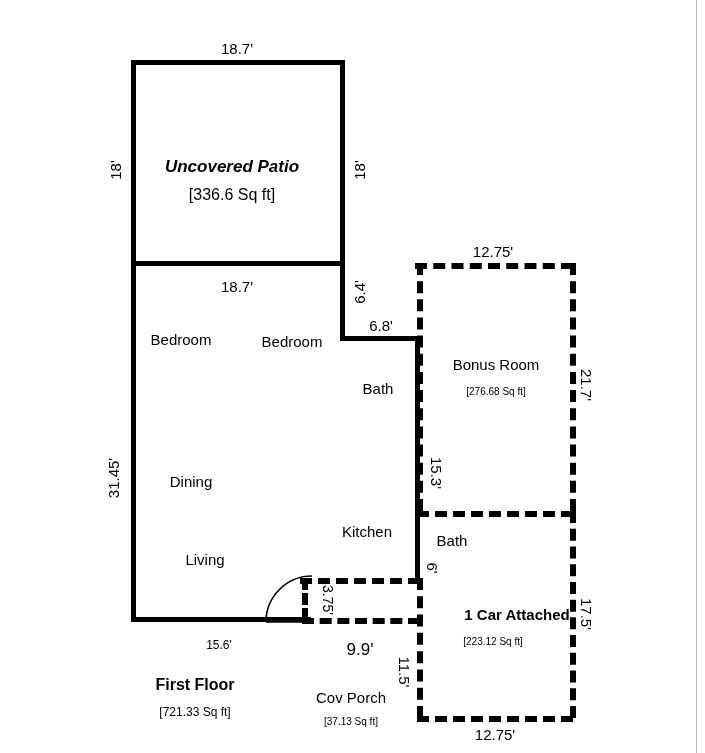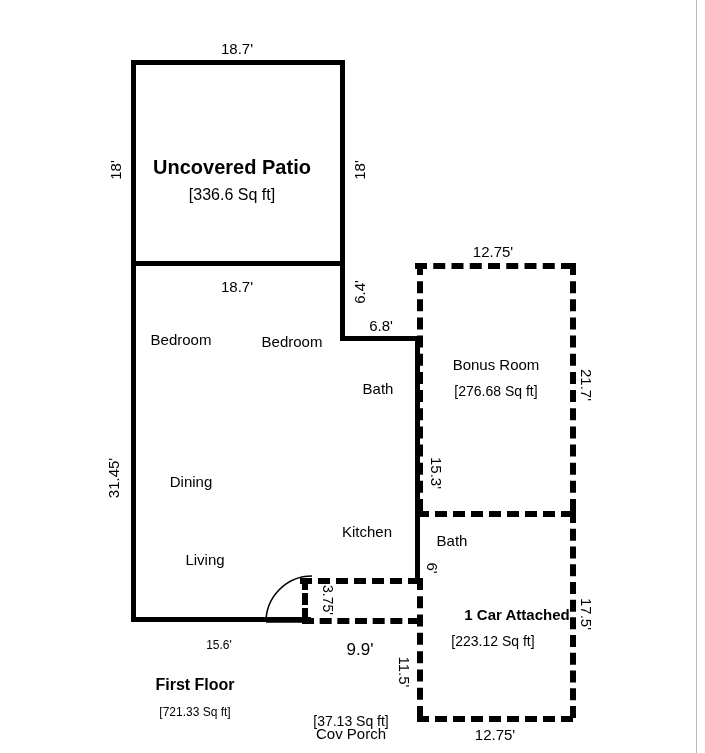--- a/index.html
+++ b/index.html
@@ -48,21 +48,21 @@
   .rot-cw {
     transform: translate(-50%, -50%) rotate(90deg);
   }
   .rot-ccw {
     transform: translate(-50%, -50%) rotate(-90deg);
   }
   .room-name {
     font-size: 15px;
   }
   .room-area {
-    font-size: 14px;
+    font-size: 10px;
   }
   .title-name {
     font-size: 16px;
     font-weight: bold;
   }
   .title-area {
     font-size: 12px;
   }
   .right-rule {
     position: absolute;
@@ -117,39 +117,39 @@
 
   <div class="dwall dwall-v" style="left:302px; top:578px; height:42px;"></div>
 
   <div class="dwall dwall-h" style="left:302px; top:618px; width:118px;"></div>
 
   <svg class="door-arc" style="left:262px; top:572px; width:56px; height:56px;" viewBox="0 0 56 56">
     <path d="M4 50 A 46 46 0 0 1 50 4" fill="none" stroke="#000000" stroke-width="1.6"></path>
     <line x1="4" y1="50" x2="50" y2="50" stroke="#000000" stroke-width="1.6"></line>
   </svg>
 
-  <div class="lbl ctr room-name bold" style="left:232px; top:167px; font-size:20px;">Uncovered Patio</div>
+  <div class="lbl ctr room-name bold" style="left:232px; top:167px; font-size:17px;font-style:italic;">Uncovered Patio</div>
   <div class="lbl ctr room-area" style="left:232px; top:195px; font-size:16px;">[336.6 Sq ft]</div>
 
   <div class="lbl ctr room-name" style="left:181px; top:340px;">Bedroom</div>
   <div class="lbl ctr room-name" style="left:292px; top:342px;">Bedroom</div>
   <div class="lbl ctr room-name" style="left:378px; top:389px;">Bath</div>
   <div class="lbl ctr room-name" style="left:191px; top:482px;">Dining</div>
   <div class="lbl ctr room-name" style="left:367px; top:532px;">Kitchen</div>
   <div class="lbl ctr room-name" style="left:205px; top:560px;">Living</div>
 
   <div class="lbl ctr room-name" style="left:496px; top:365px;">Bonus Room</div>
   <div class="lbl ctr room-area" style="left:496px; top:392px;">[276.68 Sq ft]</div>
 
   <div class="lbl ctr room-name" style="left:452px; top:541px;">Bath</div>
 
   <div class="lbl ctr room-name bold" style="left:493px; top:615px;margin-left:24px;">1 Car Attached</div>
   <div class="lbl ctr room-area" style="left:493px; top:642px;text-align:right;">[223.12 Sq ft]</div>
 
-  <div class="lbl ctr room-name" style="left:351px; top:698px;margin-top:36px;">Cov Porch</div>
+  <div class="lbl ctr room-name" style="left:351px; top:698px;">Cov Porch</div>
   <div class="lbl ctr room-area" style="left:351px; top:722px;">[37.13 Sq ft]</div>
 
   <div class="lbl ctr title-name" style="left:195px; top:685px;">First Floor</div>
   <div class="lbl ctr title-area" style="left:195px; top:712px;">[721.33 Sq ft]</div>
 
   <div class="lbl ctr" style="left:237px; top:49px; font-size:15px;">18.7'</div>
 
   <div class="lbl rot-ccw" style="left:116px; top:170px; font-size:15px;">18'</div>
 
   <div class="lbl rot-ccw" style="left:360px; top:170px; font-size:15px;">18'</div>

